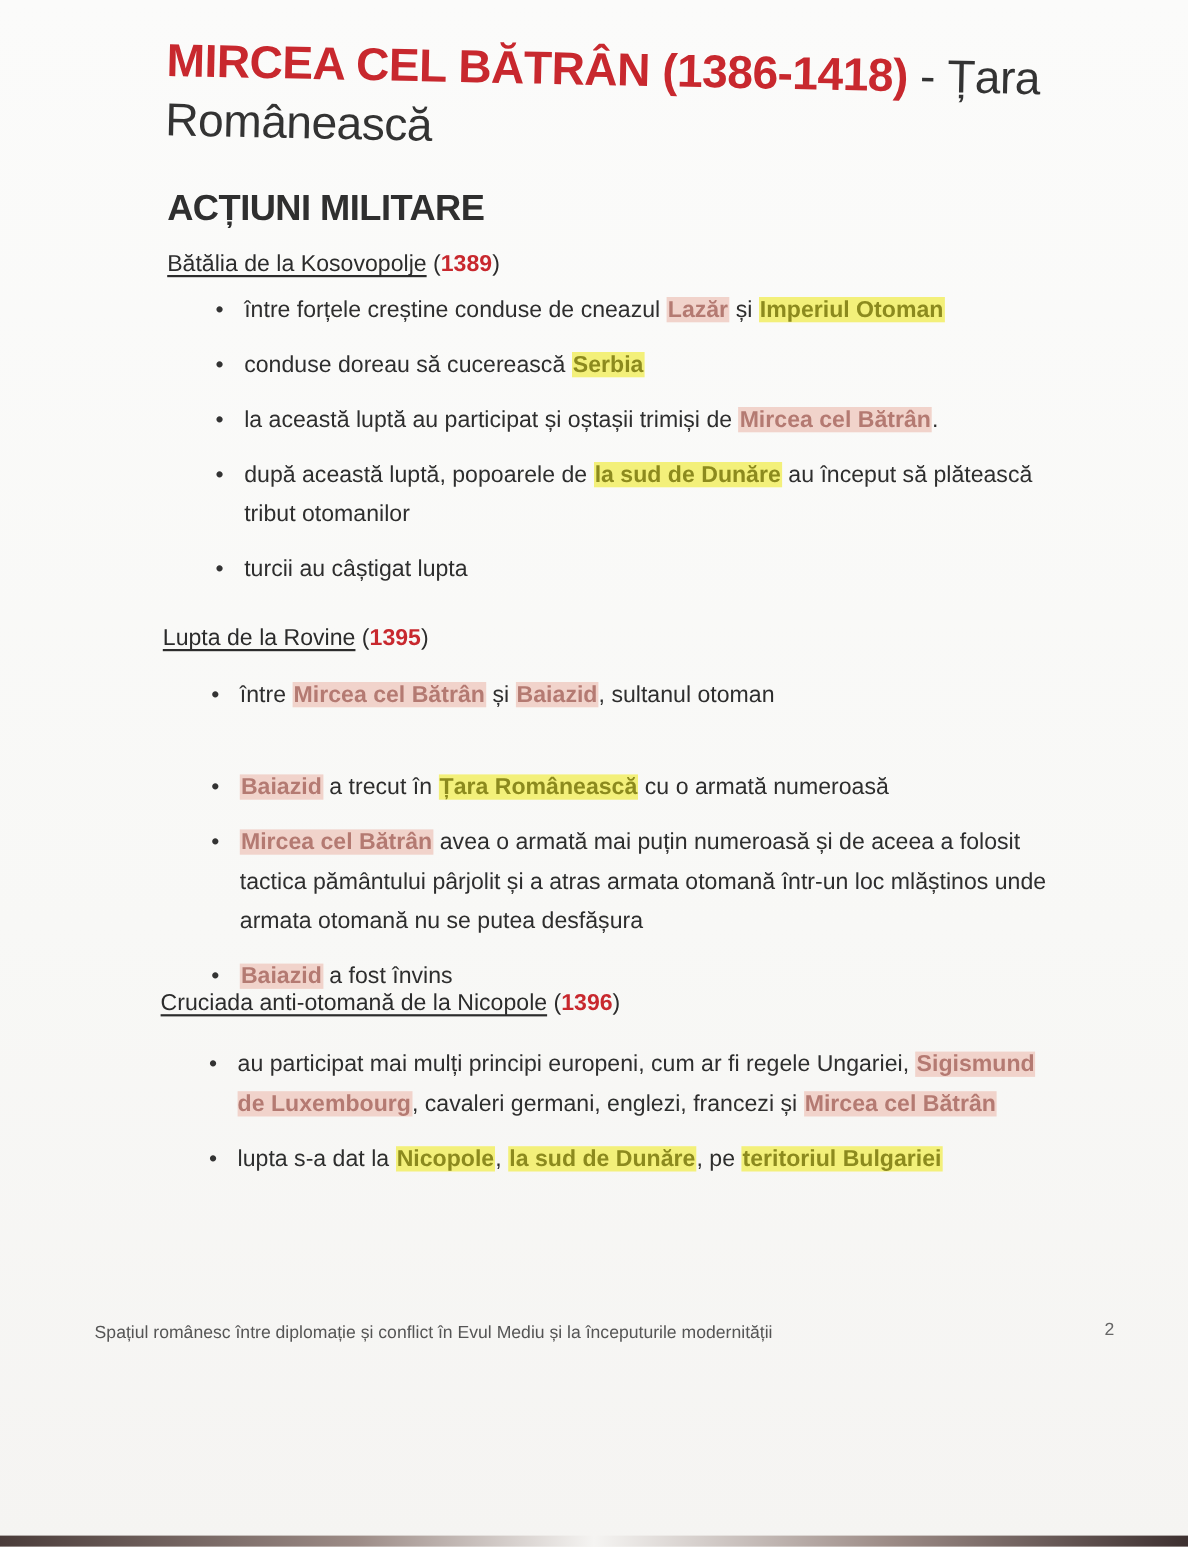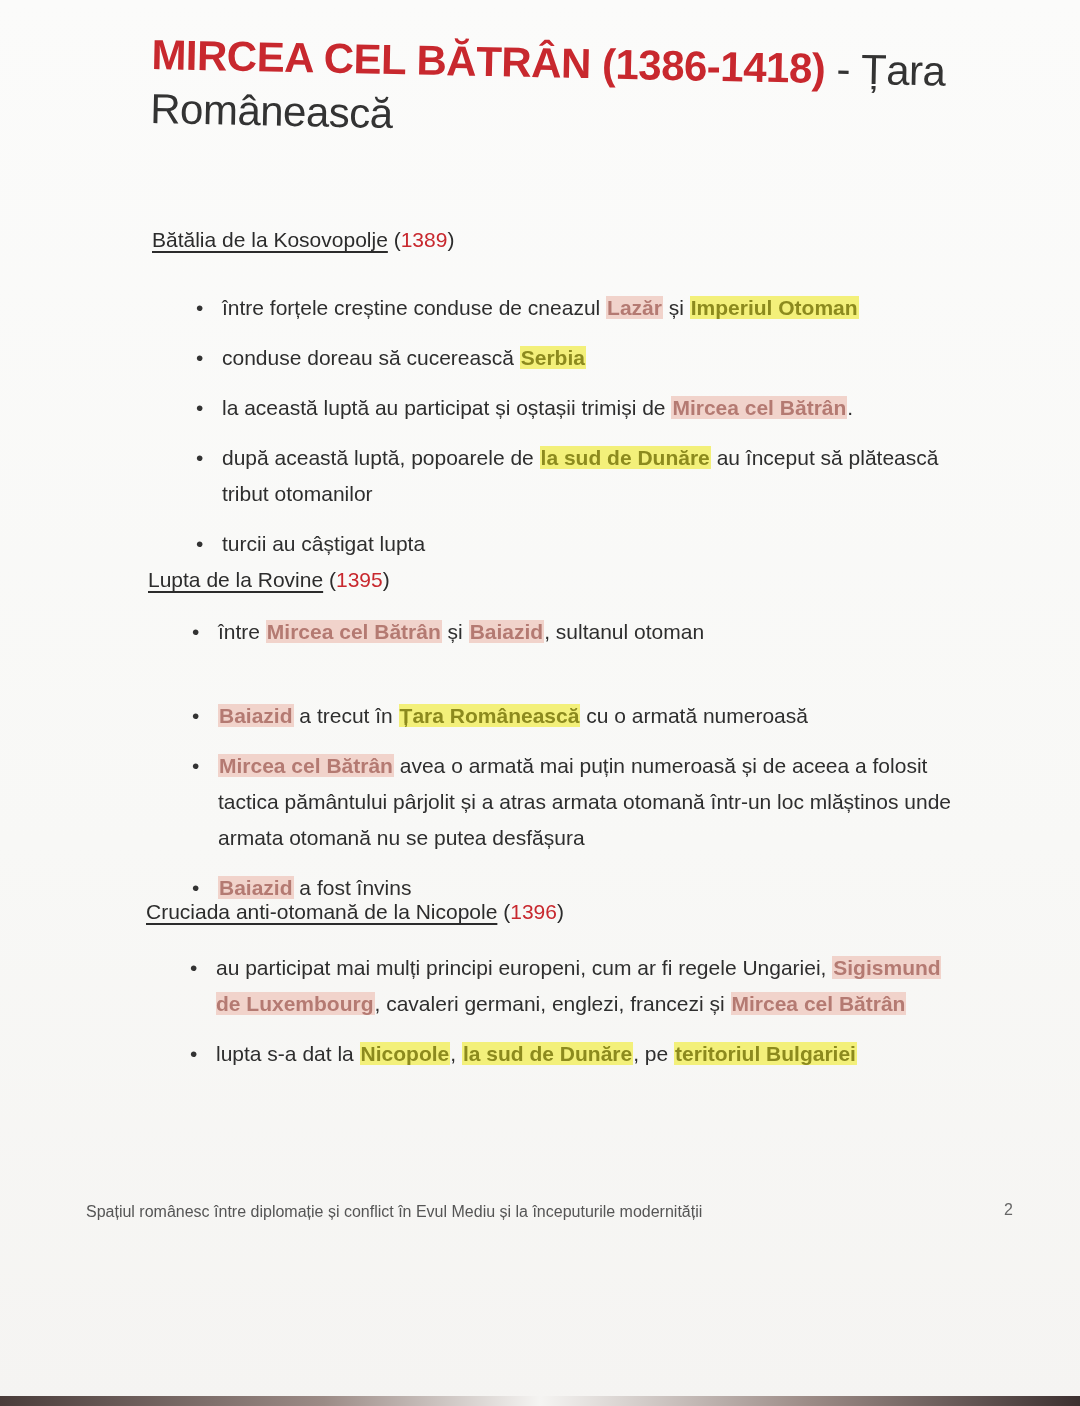--- a/index.html
+++ b/index.html
@@ -24,21 +24,21 @@
   .title .dark { color: #333; font-weight: 400; }
   .section-heading {
     position: absolute; left: 152px; top: 170px;
     font-size: 33px; font-weight: 700; color: #2f2f2f;
     letter-spacing: -0.5px;
   }
   .sub {
     position: absolute; font-size: 21px; color: #2c2c2c;
   }
   .sub .u { text-decoration: underline; text-decoration-thickness: 2px; text-underline-offset: 4px; }
-  .sub .year { color: #c8282e; font-weight: 400; margin-top: 28px; }
+  .sub .year { color: #c8282e; font-weight: 700; margin-top: 28px; }
   .bullets { position: absolute; margin: 0; padding: 0; list-style: none; }
   .bullets li {
     position: relative; padding-left: 26px;
     font-size: 21px; line-height: 36px; color: #2e2e2e;
   }
   .bullets li::before {
     content: "•"; position: absolute; left: 0; top: 0; color: #333;
   }
   .hl-y { color: #8c8a1e; background: #f3f07a; font-weight: 700; padding: 0 1px; }
   .hl-r { color: #b47a72; background: #f1d3cb; font-weight: 700; padding: 0 1px; }
@@ -57,25 +57,26 @@
 <body>
 
 <div class="page">
 
   <div class="title">
     <span class="red">MIRCEA CEL BĂTRÂN</span>
     <span class="red">(1386-1418)</span><span class="dark"> - </span><span class="dark">Țara</span><br>
     <span class="dark">Românească</span>
   </div>
 
+  <div class="section-heading">ACȚIUNI MILITARE</div>
 
   <div class="sub" style="left:152px; top:228px;">
     <span class="u">Bătălia de la Kosovopolje</span> (<span class="year">1389</span>)
   </div>
-  <ul class="bullets" style="left:196px; top:290px; width:760px;">
+  <ul class="bullets" style="left:196px; top:264px; width:760px;">
       <li style="margin-bottom: 14px;"><span>între forțele creștine conduse de cneazul </span><span class="hl-r">Lazăr</span><span> și </span><span class="hl-y">Imperiul Otoman</span></li>
       <li style="margin-bottom: 14px;"><span>conduse doreau să cucerească </span><span class="hl-y">Serbia</span></li>
       <li style="margin-bottom: 14px;"><span>la această luptă au participat și oștașii trimiși de </span><span class="hl-r">Mircea cel Bătrân</span><span>.</span></li>
       <li style="margin-bottom: 14px;"><span>după această luptă, popoarele de </span><span class="hl-y">la sud de Dunăre</span><span> au început să plătească tribut otomanilor</span></li>
       <li style="margin-bottom: 14px;"><span>turcii au câștigat lupta</span></li>
     </ul>
 
   <div class="sub" style="left:148px; top:568px;">
     <span class="u">Lupta de la Rovine</span> (<span class="year">1395</span>)
   </div>

